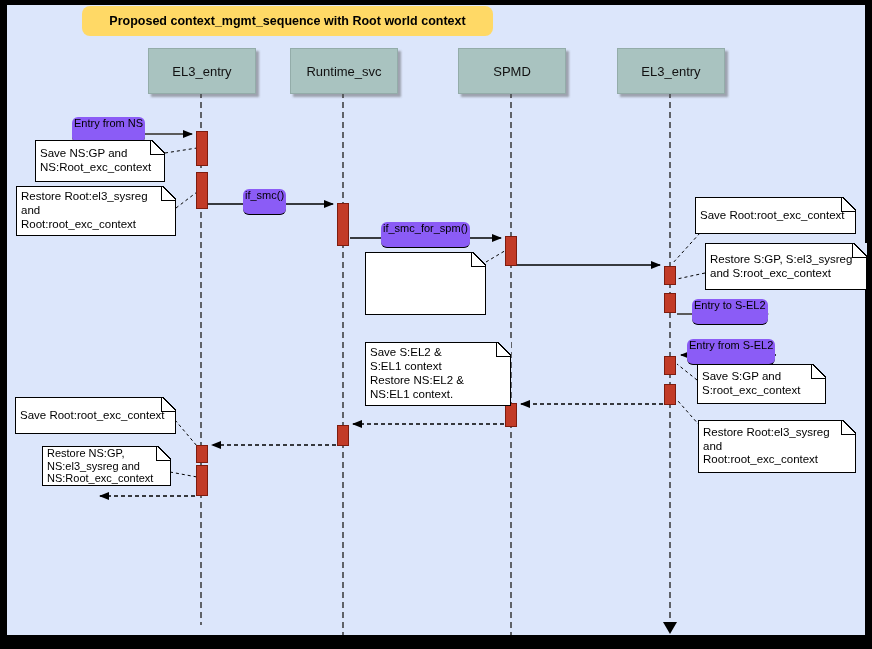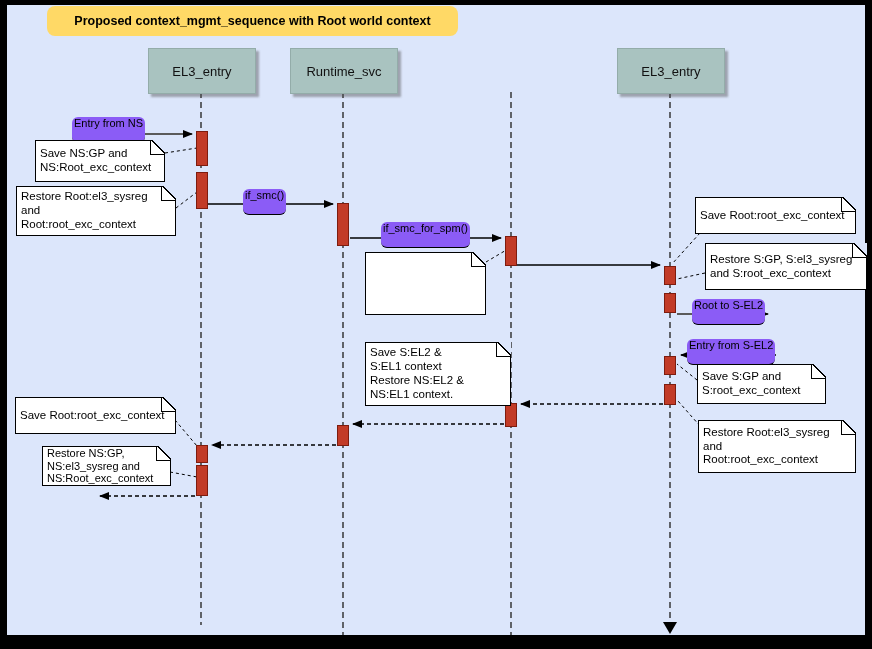--- a/index.html
+++ b/index.html
@@ -7,21 +7,21 @@
     position:relative;width:872px;height:649px;background:#000;
     font-family:"Liberation Sans","DejaVu Sans",sans-serif;overflow:hidden;
   }
   #canvas{
     position:absolute;left:7px;top:5px;width:858px;height:630px;background:#dce6fb;
   }
   #overlay{position:absolute;left:0;top:0;width:872px;height:649px;}
   .abs{position:absolute;}
   .title-banner{
     background:#ffd966;border-radius:8px;color:#000;font-weight:bold;font-size:12.5px;
-    display:flex;align-items:center;justify-content:center;text-align:center;
+    display:flex;align-items:center;justify-content:center;text-align:center;margin-left:35px;
   }
   .hdr{
     background:#a9c3c0;border:1px solid #93aca9;box-shadow:3px 3px 2px rgba(80,80,80,0.45);
     display:flex;align-items:center;justify-content:center;
     font-size:13px;color:#111;
   }
   .bar{
     background:#c23b27;border:1.5px solid #7e1c0e;box-sizing:border-box;width:12px;
   }
   .note{
@@ -90,41 +90,44 @@
   <div class="abs title-banner" style="left:47px;top:6px;width:411px;height:30px;">
     <span>Proposed context_mgmt_sequence with Root world context</span>
   </div>
 
   <div class="abs hdr" style="left:148px;top:48px;width:106px;height:44px;">
     <span>EL3_entry</span>
   </div>
   <div class="abs hdr" style="left:290px;top:48px;width:106px;height:44px;">
     <span>Runtime_svc</span>
   </div>
+  <div class="abs hdr" style="left:458px;top:48px;width:106px;height:44px;">
+    <span>SPMD</span>
+  </div>
   <div class="abs hdr" style="left:617px;top:48px;width:106px;height:44px;">
     <span>EL3_entry</span>
   </div>
 
   <div class="abs bar" style="left:196px;top:131px;height:35px;"></div>
   <div class="abs bar" style="left:196px;top:172px;height:37px;"></div>
   <div class="abs bar" style="left:196px;top:445px;height:18px;"></div>
   <div class="abs bar" style="left:196px;top:465px;height:31px;"></div>
   <div class="abs bar" style="left:337px;top:203px;height:43px;"></div>
   <div class="abs bar" style="left:337px;top:425px;height:21px;"></div>
   <div class="abs bar" style="left:505px;top:236px;height:30px;"></div>
   <div class="abs bar" style="left:505px;top:403px;height:24px;"></div>
   <div class="abs bar" style="left:664px;top:266px;height:19px;"></div>
   <div class="abs bar" style="left:664px;top:293px;height:20px;"></div>
   <div class="abs bar" style="left:664px;top:356px;height:19px;"></div>
   <div class="abs bar" style="left:664px;top:384px;height:21px;"></div>
 
   <div class="abs mlabel" style="left:72px;top:117px;">Entry from NS</div>
   <div class="abs mlabel" style="left:243px;top:189px;">if_smc()</div>
   <div class="abs mlabel" style="left:381px;top:222px;">if_smc_for_spm()</div>
-  <div class="abs mlabel" style="left:692px;top:299px;">Root to S-EL2</div>
+  <div class="abs mlabel" style="left:692px;top:299px;">Entry to S-EL2</div>
   <div class="abs mlabel" style="left:687px;top:339px;">Entry from S-EL2</div>
 
   <div class="abs note" style="left:35px;top:140px;width:130px;height:42px;">
     <span class="note-text">Save NS:GP and
 NS:Root_exc_context</span>
     <span class="fold"></span>
   </div>
   <div class="abs note" style="left:16px;top:186px;width:160px;height:50px;">
     <span class="note-text">Restore Root:el3_sysreg
 and

